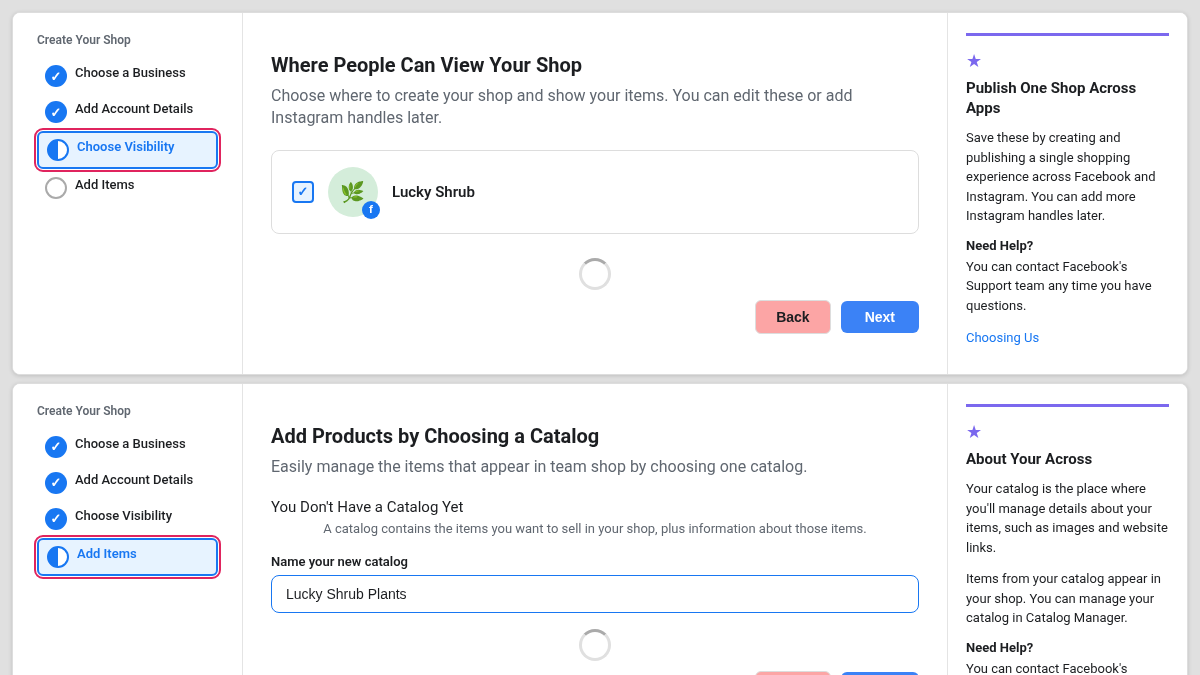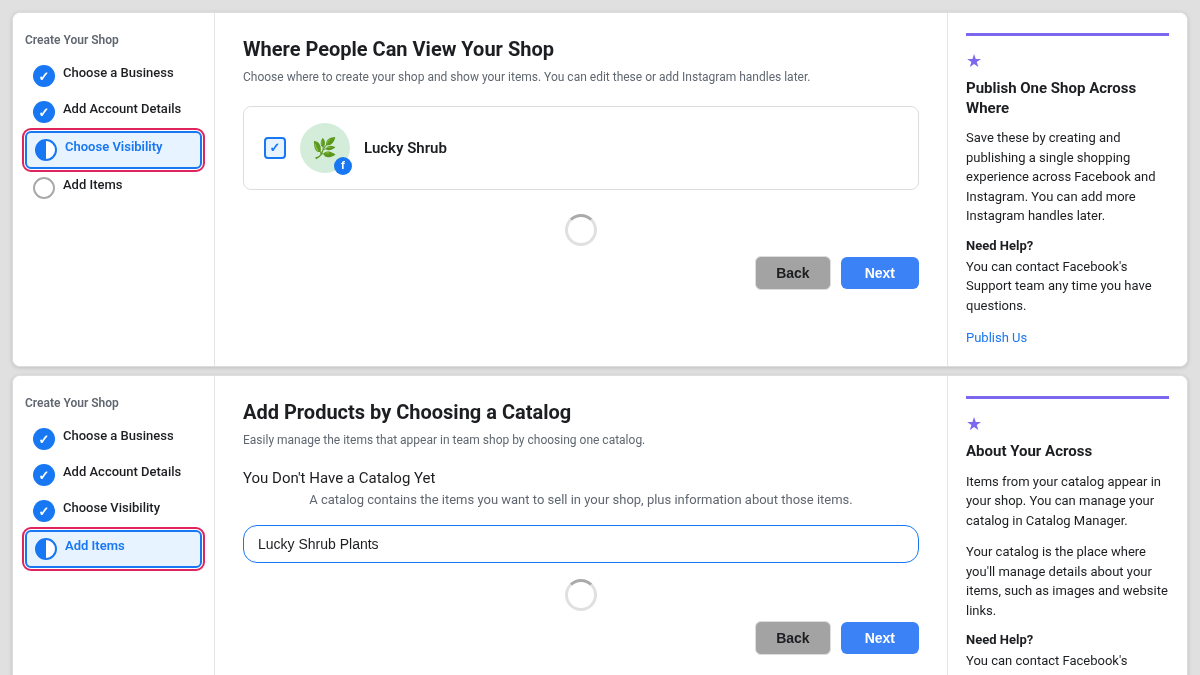--- a/index.html
+++ b/index.html
@@ -18,23 +18,23 @@
       display: flex;
       background: white;
       border-radius: 8px;
       overflow: hidden;
       box-shadow: 0 1px 4px rgba(0,0,0,0.15);
       border: 1px solid #ddd;
     }
 
     
     .sidebar {
-      width: 202px;
-      flex-shrink: 0;
-      padding: 20px 12px;
+      width: 230px;
+      flex-shrink: 0;
+      padding: 20px 24px;
       border-right: 1px solid #e4e4e4;
       background: #fff;
     }
 
     .sidebar-title {
       font-size: 12px;
       color: #606770;
       font-weight: 600;
       margin-bottom: 12px;
       text-transform: none;
@@ -103,32 +103,32 @@
     }
 
     .sidebar-item.active .sidebar-item-label {
       color: #1877f2;
       font-weight: 600;
     }
 
     
     .main-content {
       flex: 1;
-      padding: 24px 28px;
+      padding: 40px 28px;
     }
 
     .main-title {
       font-size: 20px;
       font-weight: 700;
       color: #1c1e21;
       margin-bottom: 8px;
     }
 
     .main-subtitle {
-      font-size: 12px;
+      font-size: 16px;
       color: #606770;
       margin-bottom: 20px;
       line-height: 1.4;
     }
 
     
     .business-card {
       border: 1px solid #ddd;
       border-radius: 8px;
       padding: 16px 20px;
@@ -220,21 +220,21 @@
     
     .button-row {
       display: flex;
       justify-content: flex-end;
       gap: 10px;
       align-items: center;
       margin-top: 10px;
     }
 
     .btn-back {
-      background: #a3a3a3;
+      background: #fca5a5;
       border: 1px solid #ddd;
       border-radius: 6px;
       padding: 8px 20px;
       font-size: 14px;
       font-weight: 600;
       color: #1c1e21;
       cursor: pointer;
     }
 
     .btn-next {
@@ -319,21 +319,21 @@
       font-size: 13px;
       font-weight: 600;
       color: #1c1e21;
       margin-bottom: 6px;
     }
 
     .text-input {
       width: 100%;
       padding: 10px 14px;
       border: 1.5px solid #1877f2;
-      border-radius: 14px;
+      border-radius: 8px;
       font-size: 14px;
       color: #1c1e21;
       outline: none;
       margin-bottom: 16px;
     }
   </style>
 </head>
 <body>
 
 <div class="panel">
@@ -381,25 +381,25 @@
 
     <div class="button-row">
       <button class="btn-back">Back</button>
       <button class="btn-next">Next</button>
     </div>
   </div>
 
   <div class="right-panel">
     <hr class="right-panel-divider">
     <span class="star-icon">★</span>
-    <div class="right-panel-title">Publish One Shop Across Where</div>
+    <div class="right-panel-title">Publish One Shop Across Apps</div>
     <div class="right-panel-text">Save these by creating and publishing a single shopping experience across Facebook and Instagram. You can add more Instagram handles later.</div>
     <div class="right-panel-subheading">Need Help?</div>
     <div class="right-panel-text">You can contact Facebook's Support team any time you have questions.</div>
-    <a class="right-panel-link">Publish Us</a>
+    <a class="right-panel-link">Choosing Us</a>
   </div>
 
 </div>
 
 <div class="panel">
 
   <div class="sidebar">
     <div class="sidebar-title">Create Your Shop</div>
 
     <div class="sidebar-item">
@@ -423,36 +423,37 @@
     </div>
   </div>
 
   <div class="main-content">
     <div class="main-title">Add Products by Choosing a Catalog</div>
     <div class="main-subtitle">Easily manage the items that appear in team shop by choosing one catalog.</div>
 
     <div class="section-heading">You Don't Have a Catalog Yet</div>
     <div class="section-desc">A catalog contains the items you want to sell in your shop, plus information about those items.</div>
 
+    <div class="field-label">Name your new catalog</div>
     <input class="text-input" type="text" value="Lucky Shrub Plants" style="">
 
     <div class="spinner-area">
       <div class="spinner"></div>
     </div>
 
     <div class="button-row">
       <button class="btn-back">Back</button>
       <button class="btn-next">Next</button>
     </div>
   </div>
 
   <div class="right-panel">
     <hr class="right-panel-divider">
     <span class="star-icon">★</span>
     <div class="right-panel-title">About Your Across</div>
+    <div class="right-panel-text">Your catalog is the place where you'll manage details about your items, such as images and website links.</div>
     <div class="right-panel-text">Items from your catalog appear in your shop. You can manage your catalog in Catalog Manager.</div>
-    <div class="right-panel-text">Your catalog is the place where you'll manage details about your items, such as images and website links.</div>
     <div class="right-panel-subheading">Need Help?</div>
     <div class="right-panel-text">You can contact Facebook's Support team any time you have questions.</div>
 
   </div>
 
 </div>
 
 </body></html>

